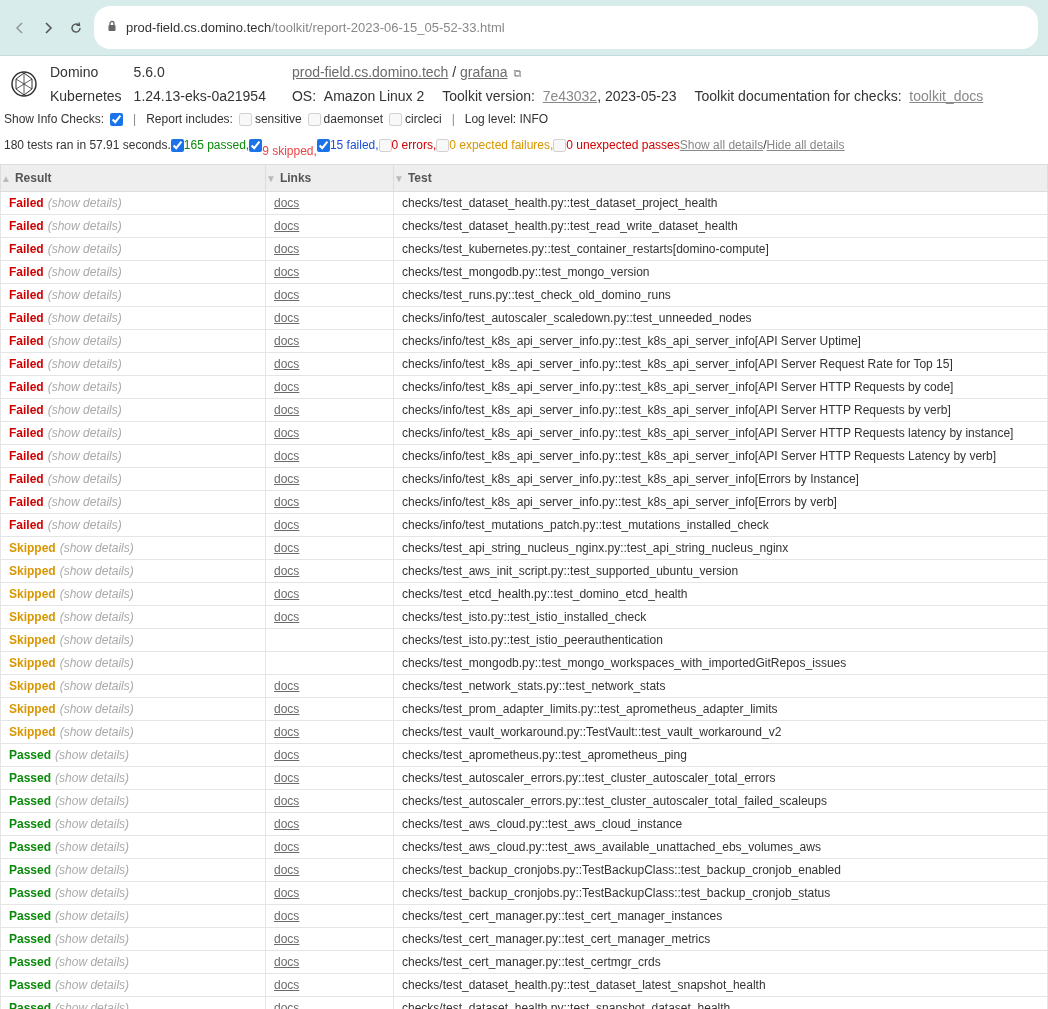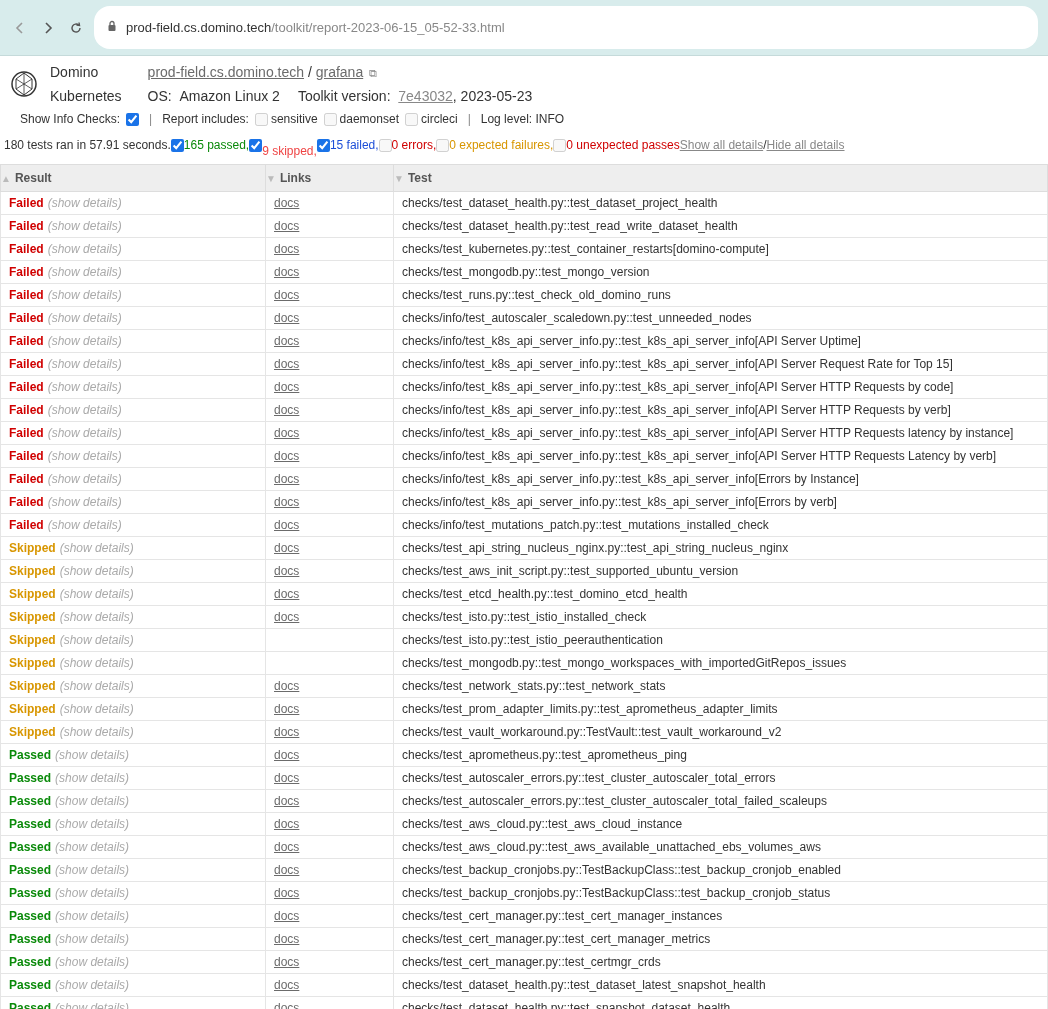--- a/index.html
+++ b/index.html
@@ -18,21 +18,21 @@
   .header { padding: 8px 10px 4px 10px; }
   .header-row1 { display: flex; align-items: center; gap: 12px; flex-wrap: wrap; }
   .logo { width: 28px; height: 28px; }
   .info-block { display: flex; flex-direction: column; gap: 8px; font-size: 14px; }
   .link { color: #6b6b6b; text-decoration: underline; cursor: pointer; }
   .link-gray { color: #888; text-decoration: underline; cursor: pointer; }
   .ext-icon { font-size: 11px; color: #888; margin-left: 2px; }
   .header-right { display: flex; gap: 18px; font-size: 14px; align-items: baseline; flex-wrap: wrap;}
   
   
-  .filters { padding: 4px 20px; font-size: 12px; display: flex; align-items: center; gap: 6px; flex-wrap: wrap; }
+  .filters { padding: 4px 4px; font-size: 12px; display: flex; align-items: center; gap: 6px; flex-wrap: wrap; }
   .filters label { display: inline-flex; align-items: center; gap: 3px; }
   .chk { width: 13px; height: 13px; accent-color: #1a73e8; }
   .sep { color: #888; margin: 0 4px; }
   
   
   .summary { padding: 2px 4px 6px 4px; font-size: 12px; display: flex; align-items: center; flex-wrap: wrap; }
   .c-passed { color: #0a8a0a; }
   .c-skipped { color: #ef4444; margin-top: 12px; }
   .c-failed { color: #1d4ed8; }
   .c-errors { color: #d00000; }
@@ -87,30 +87,35 @@
   <div class="header-row1">
     <svg class="logo" viewBox="0 0 28 28">
       <circle cx="14" cy="14" r="12" fill="none" stroke="#333" stroke-width="1.5"></circle>
       <path d="M14 3 L22 9 L22 19 L14 25 L6 19 L6 9 Z" fill="none" stroke="#333" stroke-width="1"></path>
       <path d="M14 3 L14 25 M6 9 L22 19 M22 9 L6 19" stroke="#333" stroke-width="0.8"></path>
     </svg>
     <div class="info-block">
       <div><span>Domino</span></div>
       <div><span>Kubernetes</span></div>
     </div>
+    <div class="info-block">
+      <div><span>5.6.0</span></div>
+      <div><span>1.24.13-eks-0a21954</span></div>
+    </div>
     <div class="info-block" style="margin-left:14px;">
       <div>
         <a class="link">prod-field.cs.domino.tech</a>
         <span> / </span>
         <a class="link">grafana</a>
         <span class="ext-icon">⧉</span>
       </div>
       <div class="header-right">
         <span><span>OS:</span>&nbsp;&nbsp;<span>Amazon Linux 2</span></span>
         <span><span>Toolkit version:</span>&nbsp;&nbsp;<a class="link-gray">7e43032</a><span>, 2023-05-23</span></span>
+        <span><span>Toolkit documentation for checks:</span>&nbsp;&nbsp;<a class="link-gray">toolkit_docs</a></span>
       </div>
     </div>
   </div>
 </div>
 
 <div class="filters">
   <span>Show Info Checks:</span>
   <input type="checkbox" class="chk" checked="" style="">
   <span class="sep">|</span>
   <span>Report includes:</span>

